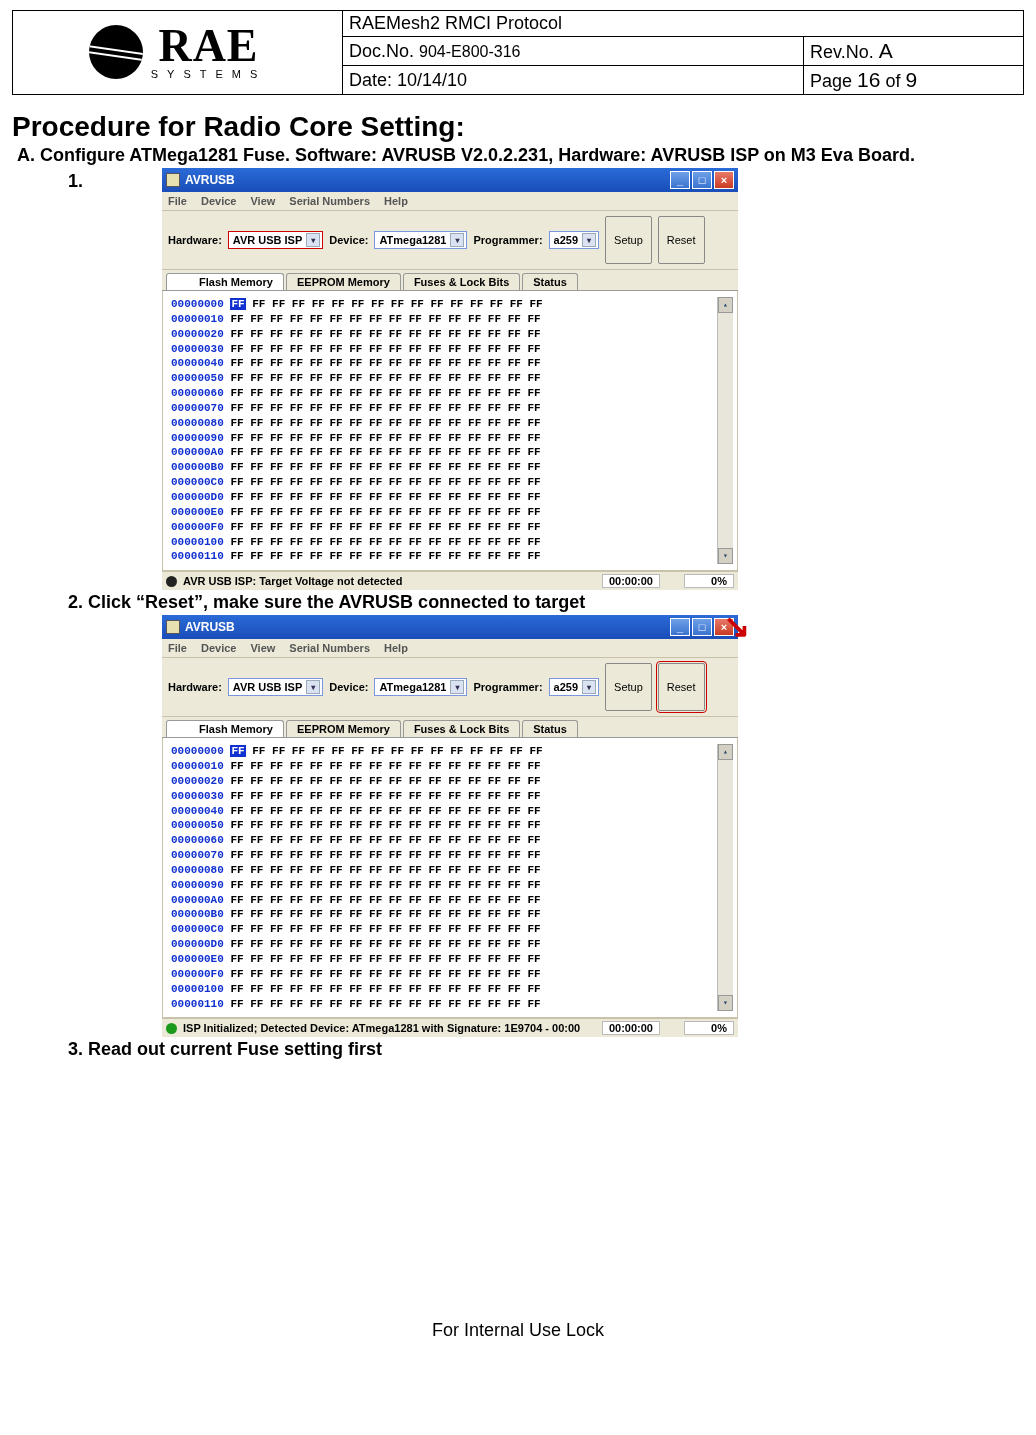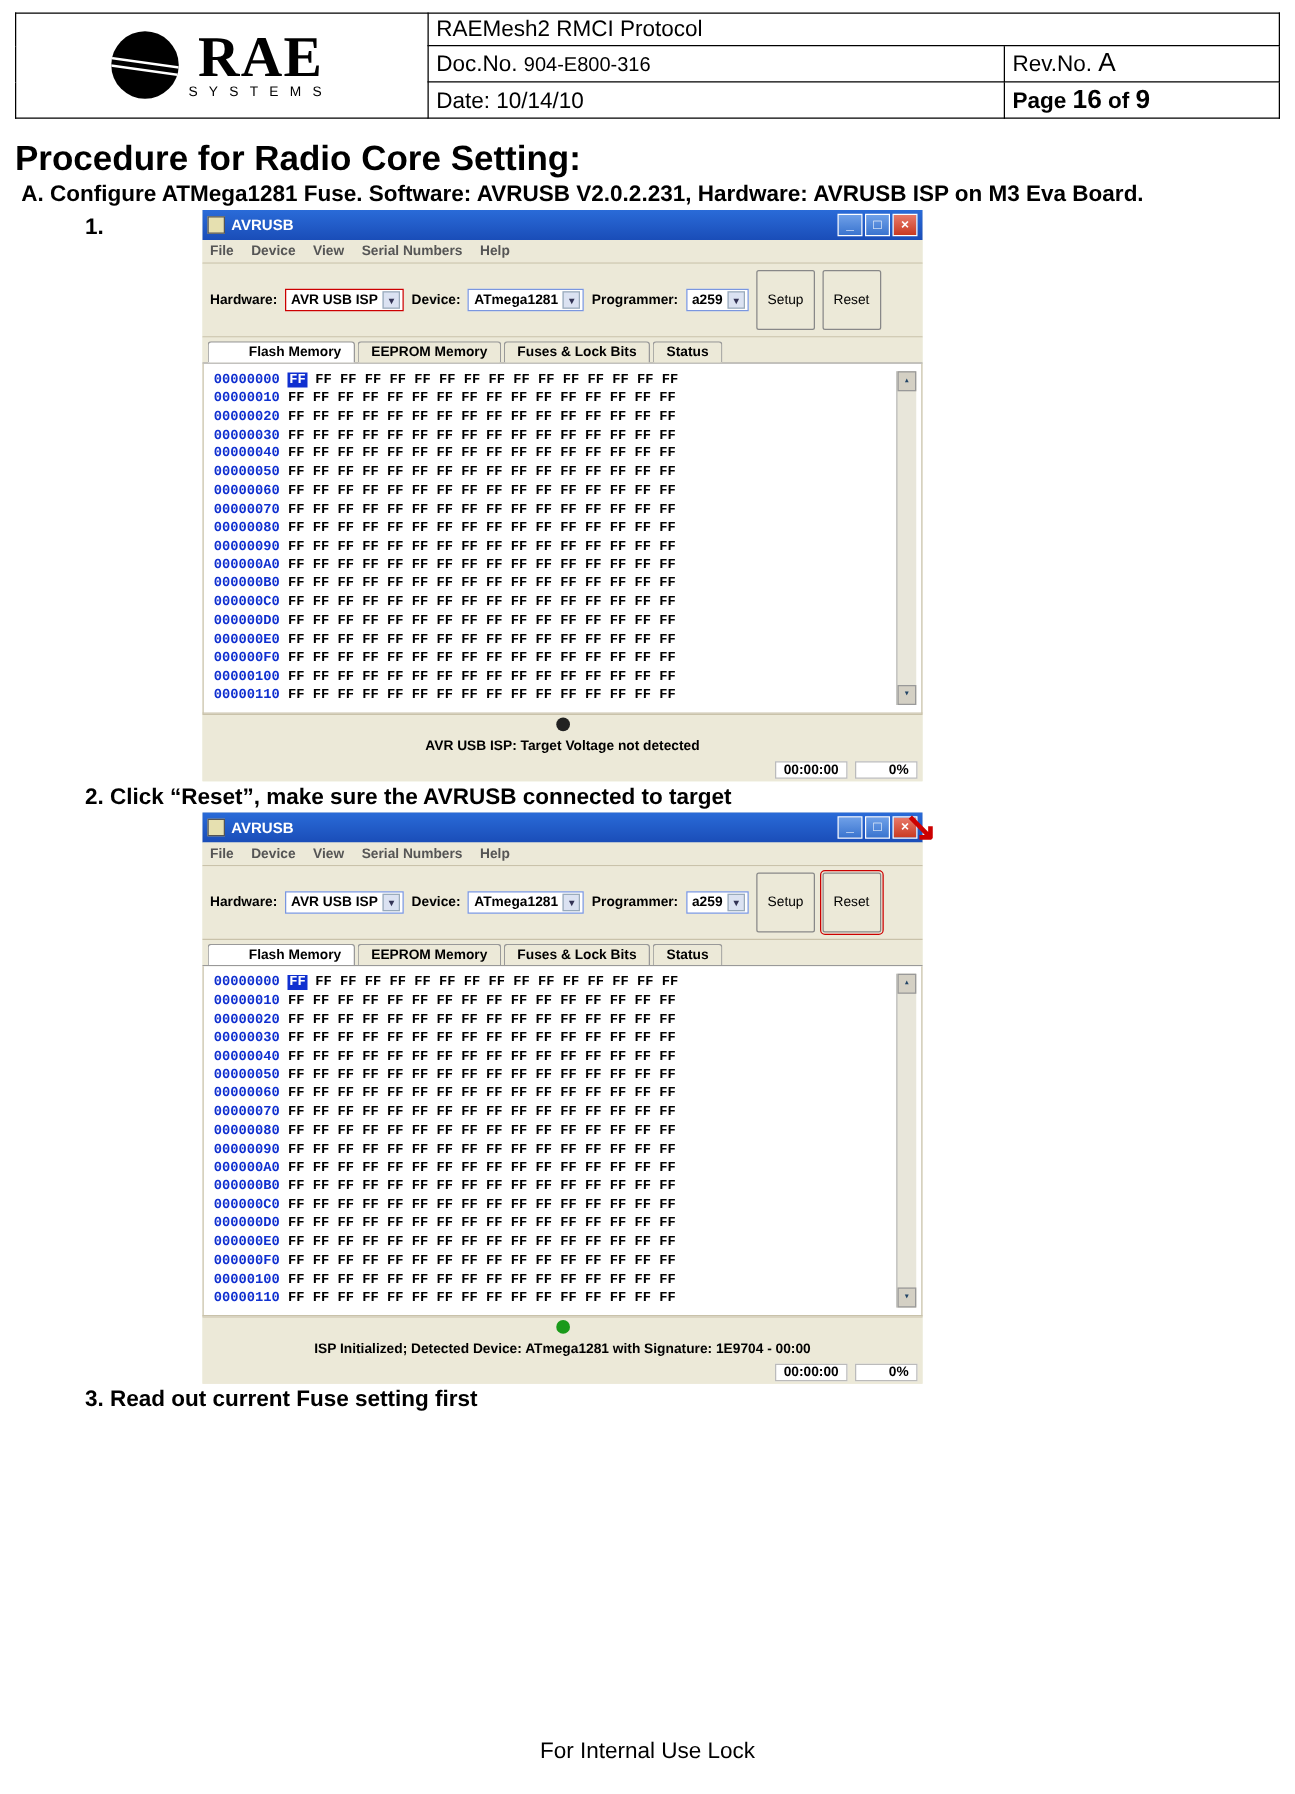--- a/index.html
+++ b/index.html
@@ -58,21 +58,21 @@
     line-height: 0.9;
   }
   .logo-text .sub {
     font-size: 11px; letter-spacing: 9px; margin-top:2px;
   }
   .title-cell { font-size: 21px; }
   .doc-no { font-size: 17px;  }
   .doc-no .num { font-size: 16px; }
   .rev-cell { font-size: 17px; width: 220px;}
   .rev-cell .rev { font-size: 21px;}
-  .page-cell { font-size: 17px; width:220px;font-weight:bold;}
+  .page-cell { font-size: 17px; width:220px;}
   .page-cell .pg { font-size: 21px; }
   h1.section {
     font-size: 28px; font-weight: bold; margin: 6px 0 2px 0;
   }
   .list-a { margin: 2px 0 0 0; padding-left: 28px; font-size: 18px; font-weight: bold;}
   .list-1 { margin: 0; padding-left: 48px; font-size: 18px; font-weight: bold;}
   .list-1 > li { margin-top: 2px; }
   .screenshot {
     margin: 2px 0 2px 74px;
     width: 576px;
@@ -145,26 +145,26 @@
   .hex-addr { color:#1030d0;}
   .hex-cell-hl { background:#1030d0; color:#fff; padding:0 1px;}
   .scrollbar {
     width:16px; background:#e8e6da; border-left:1px solid #bbb;
     display:flex; flex-direction:column; justify-content:space-between;
   }
   .scroll-btn { height:16px; background:#d4d0c4; border:1px solid #999; font-size:8px;
     display:flex;align-items:center;justify-content:center; color:#246;}
   .statusbar {
     background:#ece9d8; border-top:1px solid #c9c2aa; padding:2px 4px;
-    display:flex; align-items:center; font-size:11px; gap:6px;flex-direction:column;
+    display:flex; align-items:center; font-size:11px; gap:6px;
   }
   .status-icon { width:11px; height:11px; border-radius:50%;}
   .status-icon.black { background:#222;}
   .status-icon.green { background:#1a9a1a;}
-  .status-right { margin-left:auto; display:flex; gap:6px; align-items:center;}
+  .status-right { margin-left:auto; display:flex; gap:24px; align-items:center;}
   .status-box {
     border:1px solid #bbb; background:#fff; padding:0 6px; font-size:11px;
   }
   .red-arrow {
     position:absolute; color:#c00; font-size:32px; font-weight:bold;
     pointer-events:none;
   }
   .footer {
     text-align:center; font-size:18px; margin-top: 260px;
   }

